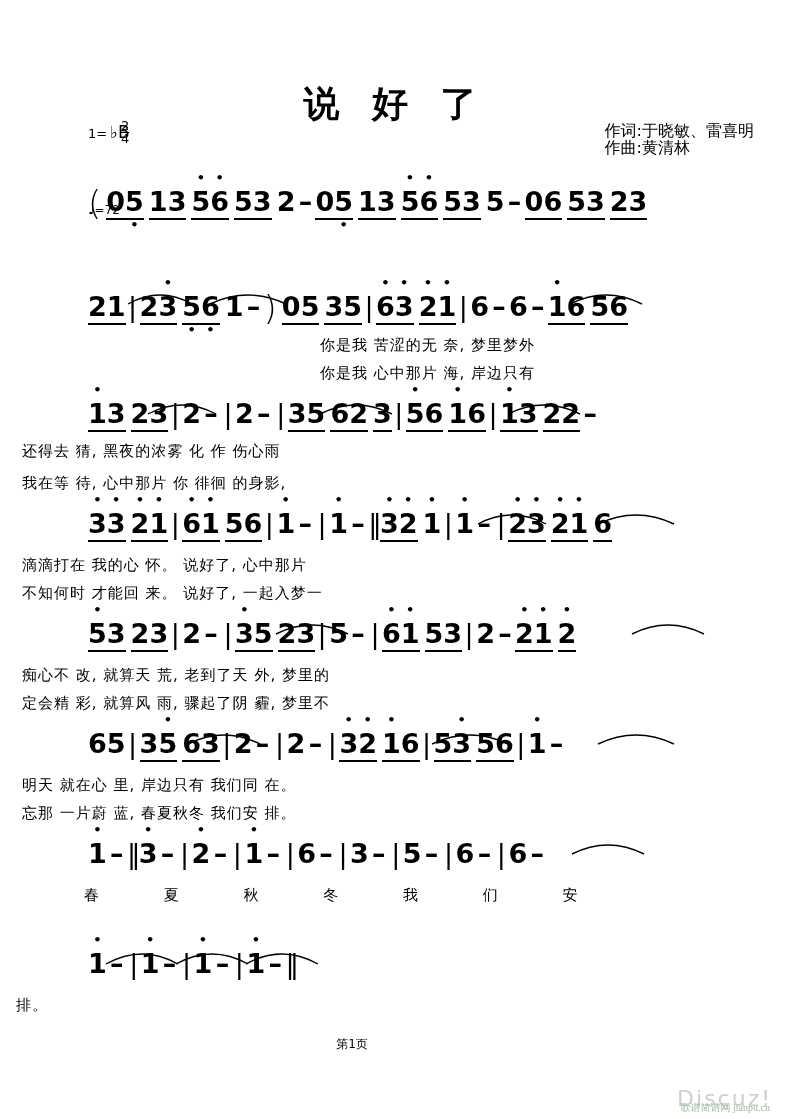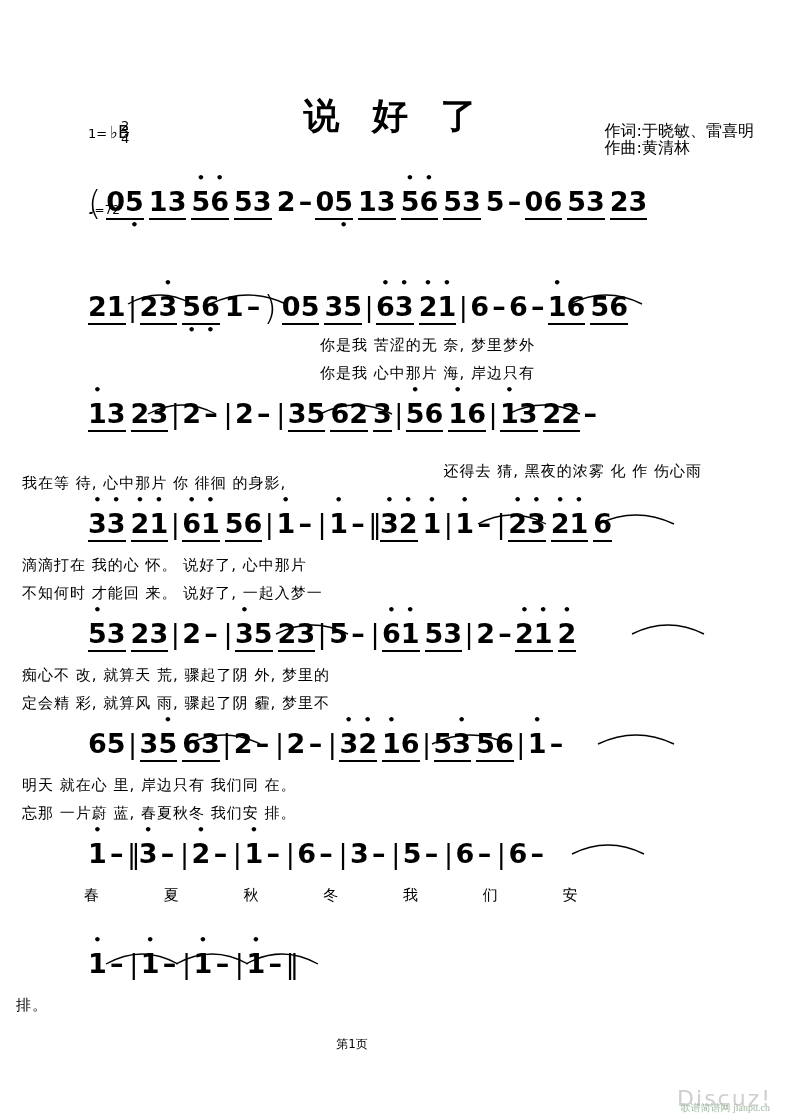--- a/index.html
+++ b/index.html
@@ -18,21 +18,21 @@
   .sheet {
     position: absolute;
     left: 0; top: 0;
     width: 790px;
     height: 1119px;
   }
 
   
   .title {
     position: absolute;
-    top: 92px;
+    top: 80px;
     left: 0;
     width: 790px;
     text-align: center;
     font-family: "DejaVu Sans", sans-serif;
     font-size: 36px;
     font-weight: bold;
     letter-spacing: 10px;
   }
   .credits {
     position: absolute;
@@ -247,21 +247,21 @@
 
   <div class="row" style="top:398px;">
     <svg class="slurs" width="790" height="42">
       <path d="M148 16 Q182 -2 216 16" fill="none" stroke="#000" stroke-width="1.4"></path>
       <path d="M320 16 Q356 -2 392 16" fill="none" stroke="#000" stroke-width="1.4"></path>
       <path d="M508 16 Q544 -2 580 16" fill="none" stroke="#000" stroke-width="1.4"></path>
     </svg>
     <div class="notes">
       <span class="n beam1 dot-up">1</span><span class="n beam1">3</span><span class="sp-s"></span><span class="n beam1">2</span><span class="n beam1">3</span><span class="bar">|</span><span class="n">2</span><span class="dash">–</span><span class="bar">|</span><span class="n">2</span><span class="dash">–</span><span class="bar">|</span><span class="n beam1">3</span><span class="n beam1">5</span><span class="sp-s"></span><span class="n beam1">6</span><span class="n beam1">2</span><span class="sp-s"></span><span class="n beam1">3</span><span class="bar">|</span><span class="n beam1 dot-up">5</span><span class="n beam1">6</span><span class="sp-s"></span><span class="n beam1 dot-up">1</span><span class="n beam1">6</span><span class="bar">|</span><span class="n beam1 dot-up">1</span><span class="n beam1">3</span><span class="sp-s"></span><span class="n beam1">2</span><span class="n beam1">2</span><span class="dash">–</span>
     </div>
-    <div class="lyric" style="top:64px; left:22px;text-align:right;">还得去    猜,      黑夜的浓雾  化 作   伤心雨</div>
+    <div class="lyric" style="top:44px; left:22px;">还得去    猜,      黑夜的浓雾  化 作   伤心雨</div>
     <div class="lyric" style="top:76px; left:22px;">我在等    待,      心中那片  你  徘徊  的身影,</div>
   </div>
 
   <div class="row" style="top:508px;">
     <svg class="slurs" width="790" height="42">
       <path d="M478 16 Q512 -2 546 16" fill="none" stroke="#000" stroke-width="1.4"></path>
       <path d="M598 16 Q636 -2 674 16" fill="none" stroke="#000" stroke-width="1.4"></path>
     </svg>
     <div class="notes">
       <span class="n beam1 dot-up">3</span><span class="n beam1 dot-up">3</span><span class="sp-s"></span><span class="n beam1 dot-up">2</span><span class="n beam1 dot-up">1</span><span class="bar">|</span><span class="n beam1 dot-up">6</span><span class="n beam1 dot-up">1</span><span class="sp-s"></span><span class="n beam1">5</span><span class="n beam1">6</span><span class="bar">|</span><span class="n dot-up">1</span><span class="dash">–</span><span class="bar">|</span><span class="n dot-up">1</span><span class="dash">–</span><span class="repeat">‖</span><span class="n beam1 dot-up">3</span><span class="n beam1 dot-up">2</span><span class="sp-s"></span><span class="n dot-up">1</span><span class="bar">|</span><span class="n dot-up">1</span><span class="dash">–</span><span class="bar">|</span><span class="n beam1 dot-up">2</span><span class="n beam1 dot-up">3</span><span class="sp-s"></span><span class="n beam1 dot-up">2</span><span class="n beam1 dot-up">1</span><span class="sp-s"></span><span class="n beam1">6</span>
@@ -271,21 +271,21 @@
   </div>
 
   <div class="row" style="top:618px;">
     <svg class="slurs" width="790" height="42">
       <path d="M276 16 Q312 -2 348 16" fill="none" stroke="#000" stroke-width="1.4"></path>
       <path d="M632 16 Q668 -2 704 16" fill="none" stroke="#000" stroke-width="1.4"></path>
     </svg>
     <div class="notes">
       <span class="n beam1 dot-up">5</span><span class="n beam1">3</span><span class="sp-s"></span><span class="n beam1">2</span><span class="n beam1">3</span><span class="bar">|</span><span class="n">2</span><span class="dash">–</span><span class="bar">|</span><span class="n beam1 dot-up">3</span><span class="n beam1">5</span><span class="sp-s"></span><span class="n beam1">2</span><span class="n beam1">3</span><span class="bar">|</span><span class="n">5</span><span class="dash">–</span><span class="bar">|</span><span class="n beam1 dot-up">6</span><span class="n beam1 dot-up">1</span><span class="sp-s"></span><span class="n beam1">5</span><span class="n beam1">3</span><span class="bar">|</span><span class="n">2</span><span class="dash">–</span><span class="n beam1 dot-up">2</span><span class="n beam1 dot-up">1</span><span class="sp-s"></span><span class="n beam1 dot-up">2</span>
     </div>
-    <div class="lyric" style="top:48px; left:22px;">痴心不   改,   就算天   荒,   骤起了阴  外,  梦里的</div>
+    <div class="lyric" style="top:48px; left:22px;">痴心不   改,   就算天   荒,   老到了天  外,  梦里的</div>
     <div class="lyric" style="top:76px; left:22px;">定会精   彩,   就算风   雨,   骤起了阴  霾,  梦里不</div>
   </div>
 
   <div class="row" style="top:728px;">
     <svg class="slurs" width="790" height="42">
       <path d="M188 16 Q224 -2 260 16" fill="none" stroke="#000" stroke-width="1.4"></path>
       <path d="M432 16 Q470 -2 508 16" fill="none" stroke="#000" stroke-width="1.4"></path>
       <path d="M598 16 Q636 -2 674 16" fill="none" stroke="#000" stroke-width="1.4"></path>
     </svg>
     <div class="notes">

